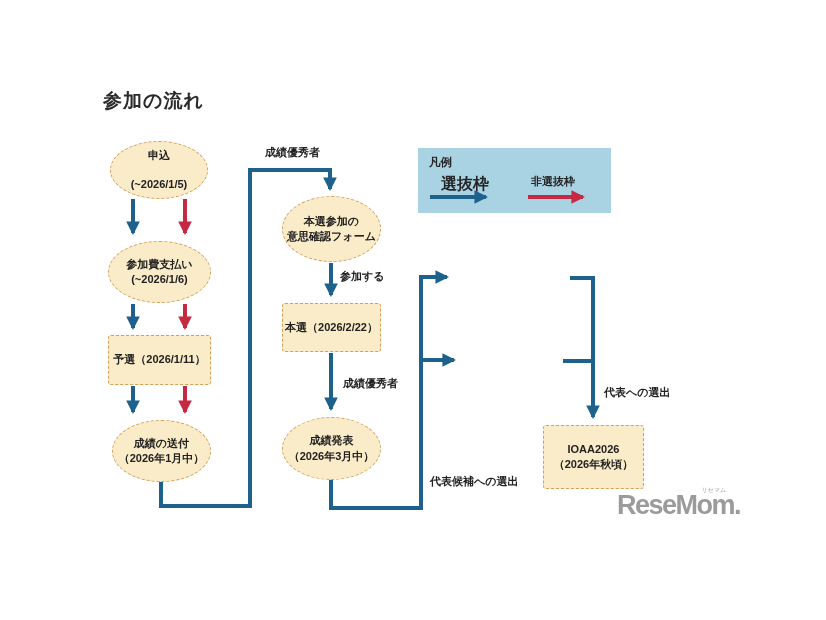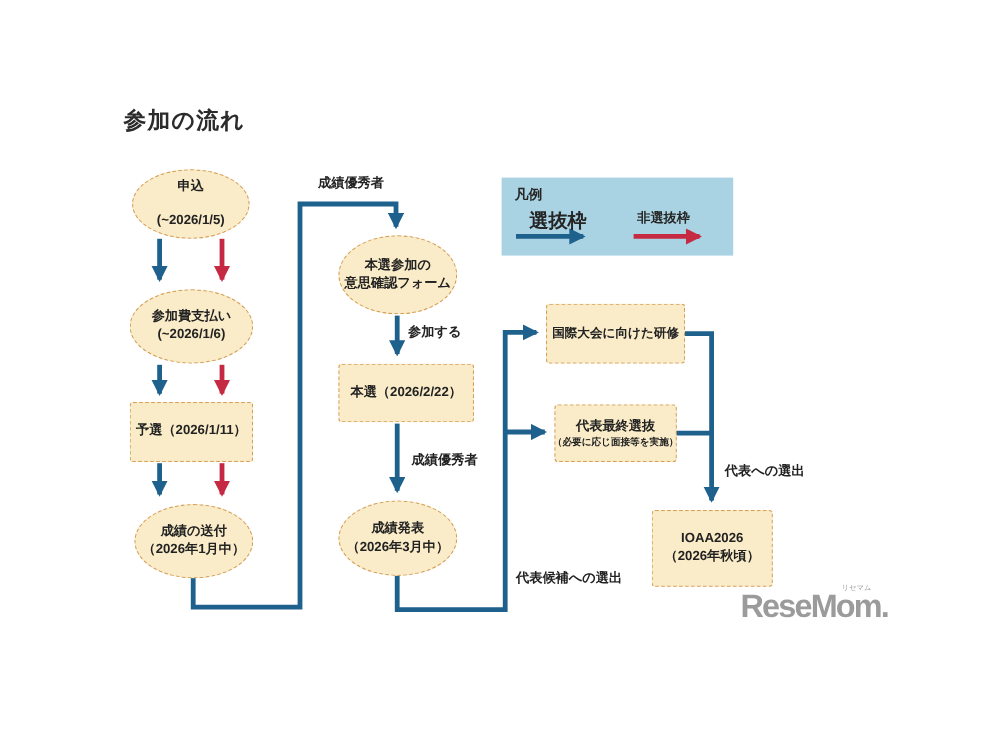--- a/index.html
+++ b/index.html
@@ -39,21 +39,21 @@
     font-size:11px;font-weight:600;line-height:1.4;color:#222;}
   .node .sub{font-size:11px;font-weight:600;}
   .ellipse{border-radius:50%;}
   .rect{border-radius:3px;}
 
   .n-apply{left:110px;top:141px;width:98px;height:58px;gap:13px;}
   .n-payment{left:108px;top:241px;width:103px;height:62px;}
   .n-preliminary{left:108px;top:335px;width:103px;height:50px;}
   .n-results-sent{left:112px;top:420px;width:99px;height:62px;}
   .n-intent-form{left:282px;top:196px;width:99px;height:66px;}
-  .n-final-round{left:282px;top:303px;width:113px;height:49px;white-space:nowrap;}
+  .n-final-round{left:282px;top:303px;width:99px;height:49px;white-space:nowrap;}
   .n-results-announcement{left:282px;top:417px;width:99px;height:63px;}
   .n-training{left:455px;top:253px;width:116px;height:50px;white-space:nowrap;font-size:10.5px;}
   .n-final-selection{left:462px;top:337px;width:102px;height:48px;white-space:nowrap;}
   .n-final-selection .sub{font-size:8px;}
   .n-ioaa{left:543px;top:425px;width:101px;height:64px;}
 
   
   .edge-label{position:absolute;font-size:11px;font-weight:600;color:#222;z-index:3;white-space:nowrap;}
   .l-perf1{left:265px;top:145px;}
   .l-participate{left:340px;top:269px;}
@@ -135,28 +135,21 @@
 
   <div class="node rect n-final-round">
     <span>本選（2026/2/22）</span>
   </div>
 
   <div class="node ellipse n-results-announcement">
     <span>成績発表</span>
     <span class="sub">（2026年3月中）</span>
   </div>
 
-  <div class="node rect n-training">
-    <span>国際大会に向けた研修</span>
-  </div>
 
-  <div class="node rect n-final-selection">
-    <span>代表最終選抜</span>
-    <span class="sub">（必要に応じ面接等を実施）</span>
-  </div>
 
   <div class="node rect n-ioaa">
     <span>IOAA2026</span>
     <span class="sub">（2026年秋頃）</span>
   </div>
 
   <div class="edge-label l-perf1">成績優秀者</div>
   <div class="edge-label l-participate">参加する</div>
   <div class="edge-label l-perf2">成績優秀者</div>
   <div class="edge-label l-candidate">代表候補への選出</div>

